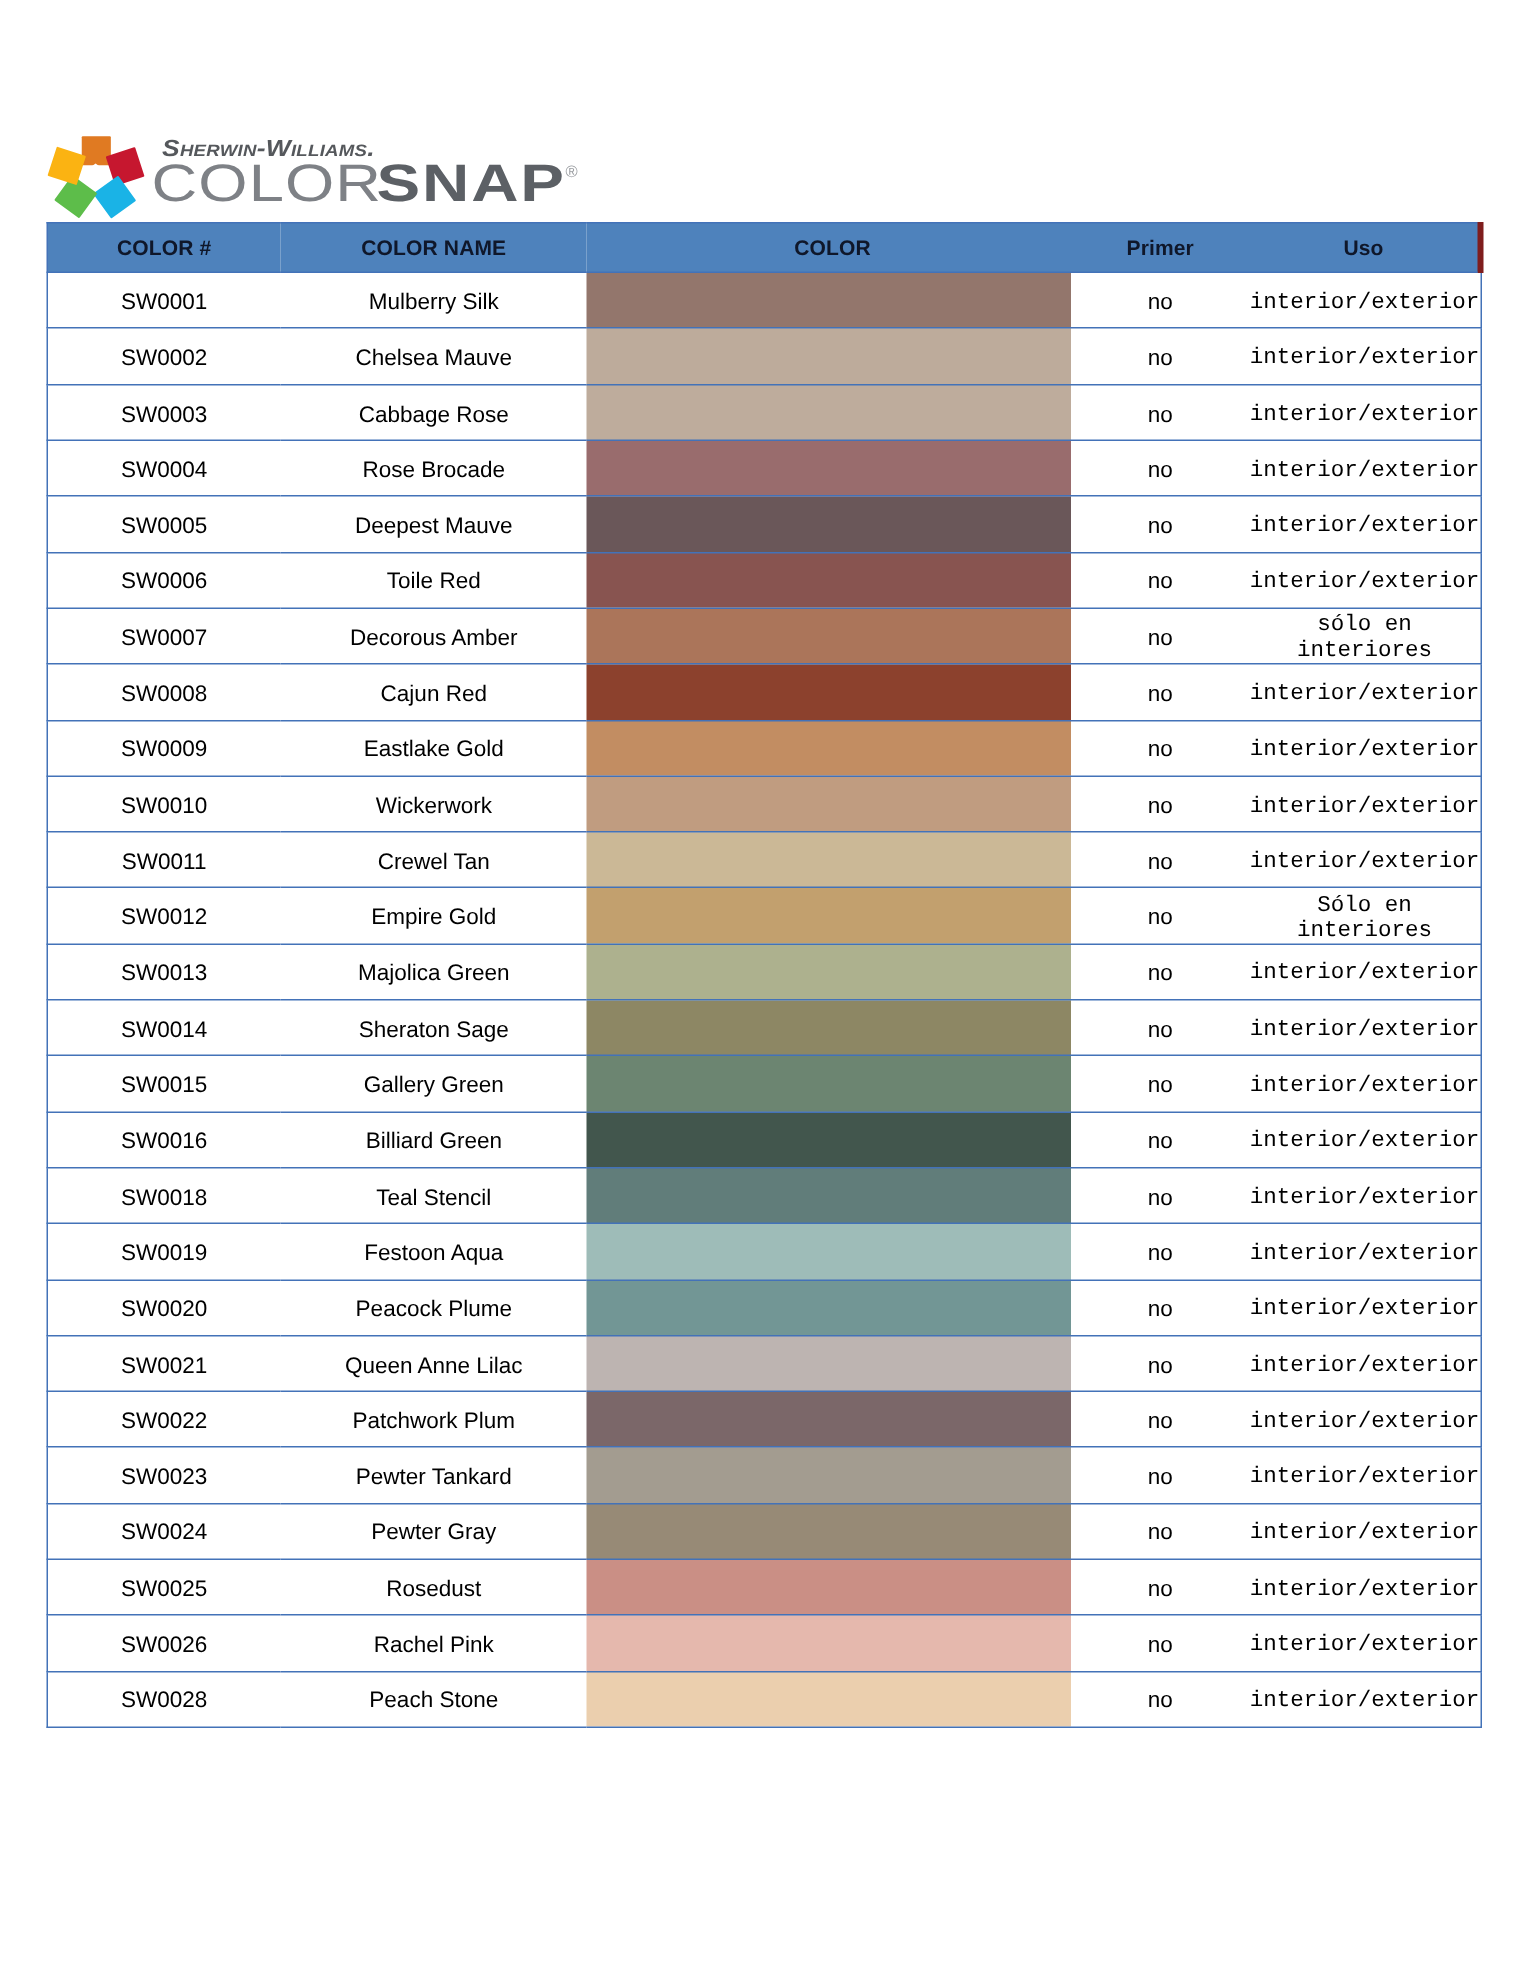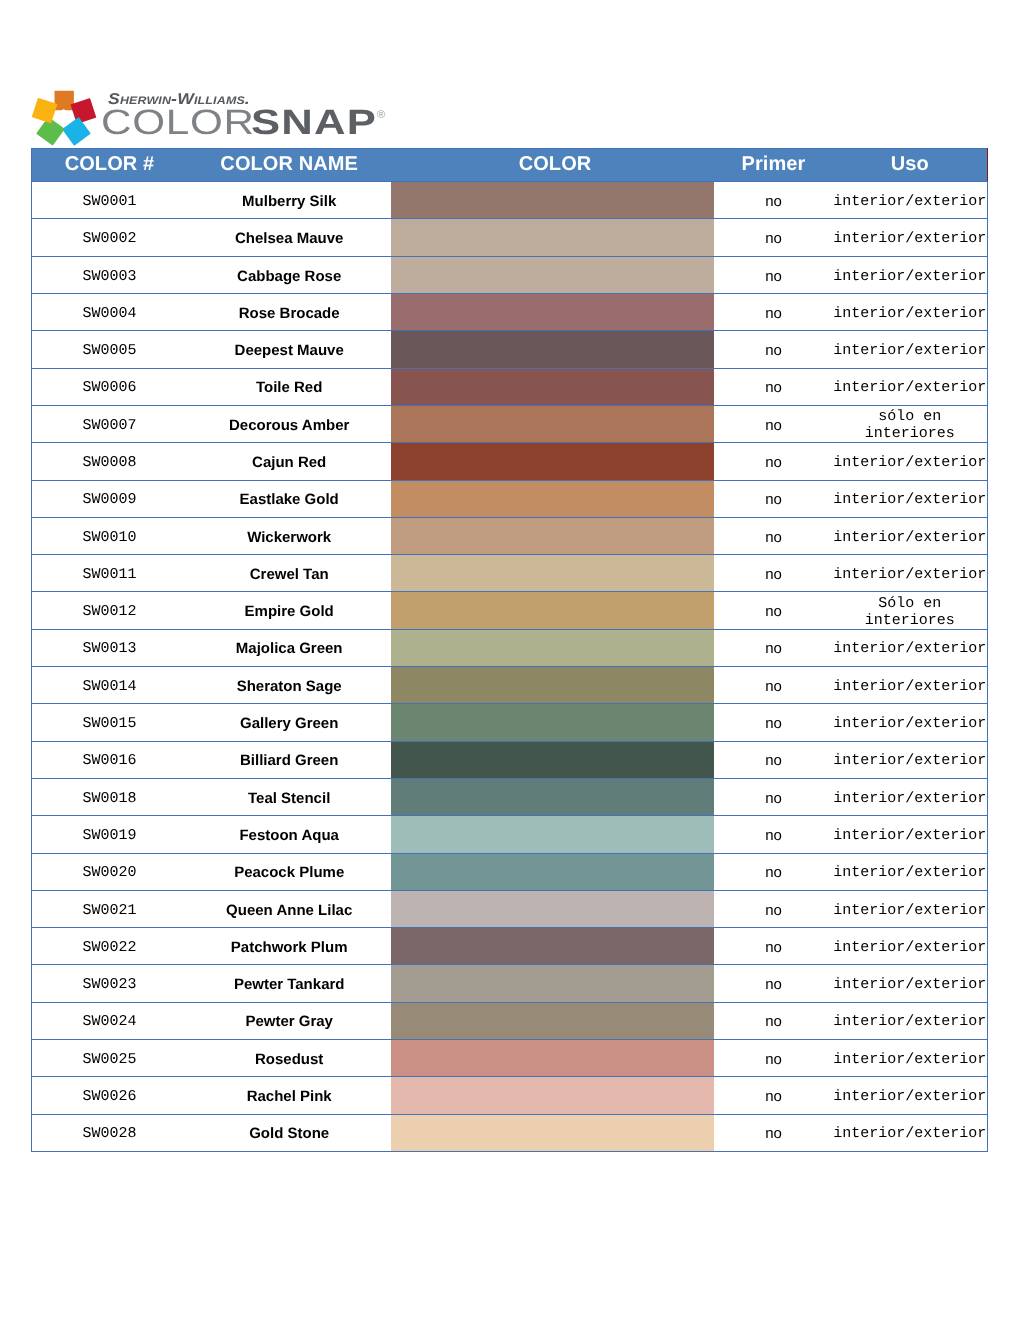--- a/index.html
+++ b/index.html
@@ -57,33 +57,33 @@
     position:absolute; left:31px; top:147.5px;
     width:956px;
     border-collapse:collapse;
     table-layout:fixed;
   }
   #chart th, #chart td { padding:0; margin:0; }
   #chart thead th {
     box-sizing:border-box;
     height:33.7px;
     background:#4E82BC;
-    color:#ffffff;
-    font-size:20px;
+    color:#0f172a;
+    font-size:14px;
     font-weight:bold;
     text-align:center;
     vertical-align:middle;
     border-top:1px solid #4372B8;
     border-bottom:1px solid #4372B8;
     border-left:0; border-right:0;
     letter-spacing:0.1px;
   }
   #chart thead th.h-color_swatch { padding-left:4px; }
   #chart thead th.first { border-left:1px solid #4372B8; }
-  #chart thead th.last  { border-right:1px solid #7f1d1d;
+  #chart thead th.last  { border-right:4px solid #7f1d1d;
   }
   #chart tbody td {
     box-sizing:border-box;
     height:37.3px;
     padding-top:2.2px;
     border-left:1px solid #4372B8;
     border-right:1px solid #4372B8;
     border-bottom:1px solid #4372B8;
     text-align:center;
     vertical-align:middle;
@@ -92,22 +92,22 @@
     background:#FFFFFF;
   }
   #chart tbody td.inner { border-left:0; border-right:0; }
   #chart tbody td.first { border-right:0; }
   #chart tbody td.last  { border-left:0;font-family:Liberation Mono, monospace; }
   col.w-num  { width:155.4px; }
   col.w-name { width:204.6px; }
   col.w-sw   { width:323px; }
   col.w-pri  { width:118px; }
   col.w-uso  { width:155px; }
-  td.c-num  { font-size:14px;font-family:Liberation Mono, monospace; }
-  td.c-name { font-weight:bold; }
+  td.c-num  { font-size:14px; }
+  td.c-name { font-weight:normal; }
   td.c-sw   { padding:0; }
   .swatch { display:block; width:100%; height:37.3px; margin:-2.7px 0 -0.5px 0; }
 </style>
 </head>
 <body>
 
 <div id="page">
 
 <div id="logo">
   <svg id="logo-mark" viewBox="0 0 70 66" xmlns="http://www.w3.org/2000/svg" style="mix-blend-mode:normal">
@@ -367,21 +367,21 @@
 <td class="c-num first">SW0026</td>
 <td class="c-name inner">Rachel Pink</td>
 <td class="c-sw inner">
             <span class="swatch" style="background-color: rgb(229, 184, 173);"></span>
           </td>
 <td class="c-pri inner">no</td>
 <td class="c-uso last">interior/exterior</td>
 </tr>
 <tr>
 <td class="c-num first">SW0028</td>
-<td class="c-name inner">Gold Stone</td>
+<td class="c-name inner">Peach Stone</td>
 <td class="c-sw inner">
             <span class="swatch" style="background-color: rgb(235, 207, 174);"></span>
           </td>
 <td class="c-pri inner">no</td>
 <td class="c-uso last">interior/exterior</td>
 </tr>
 </tbody>
 </table>
 </div>
 

